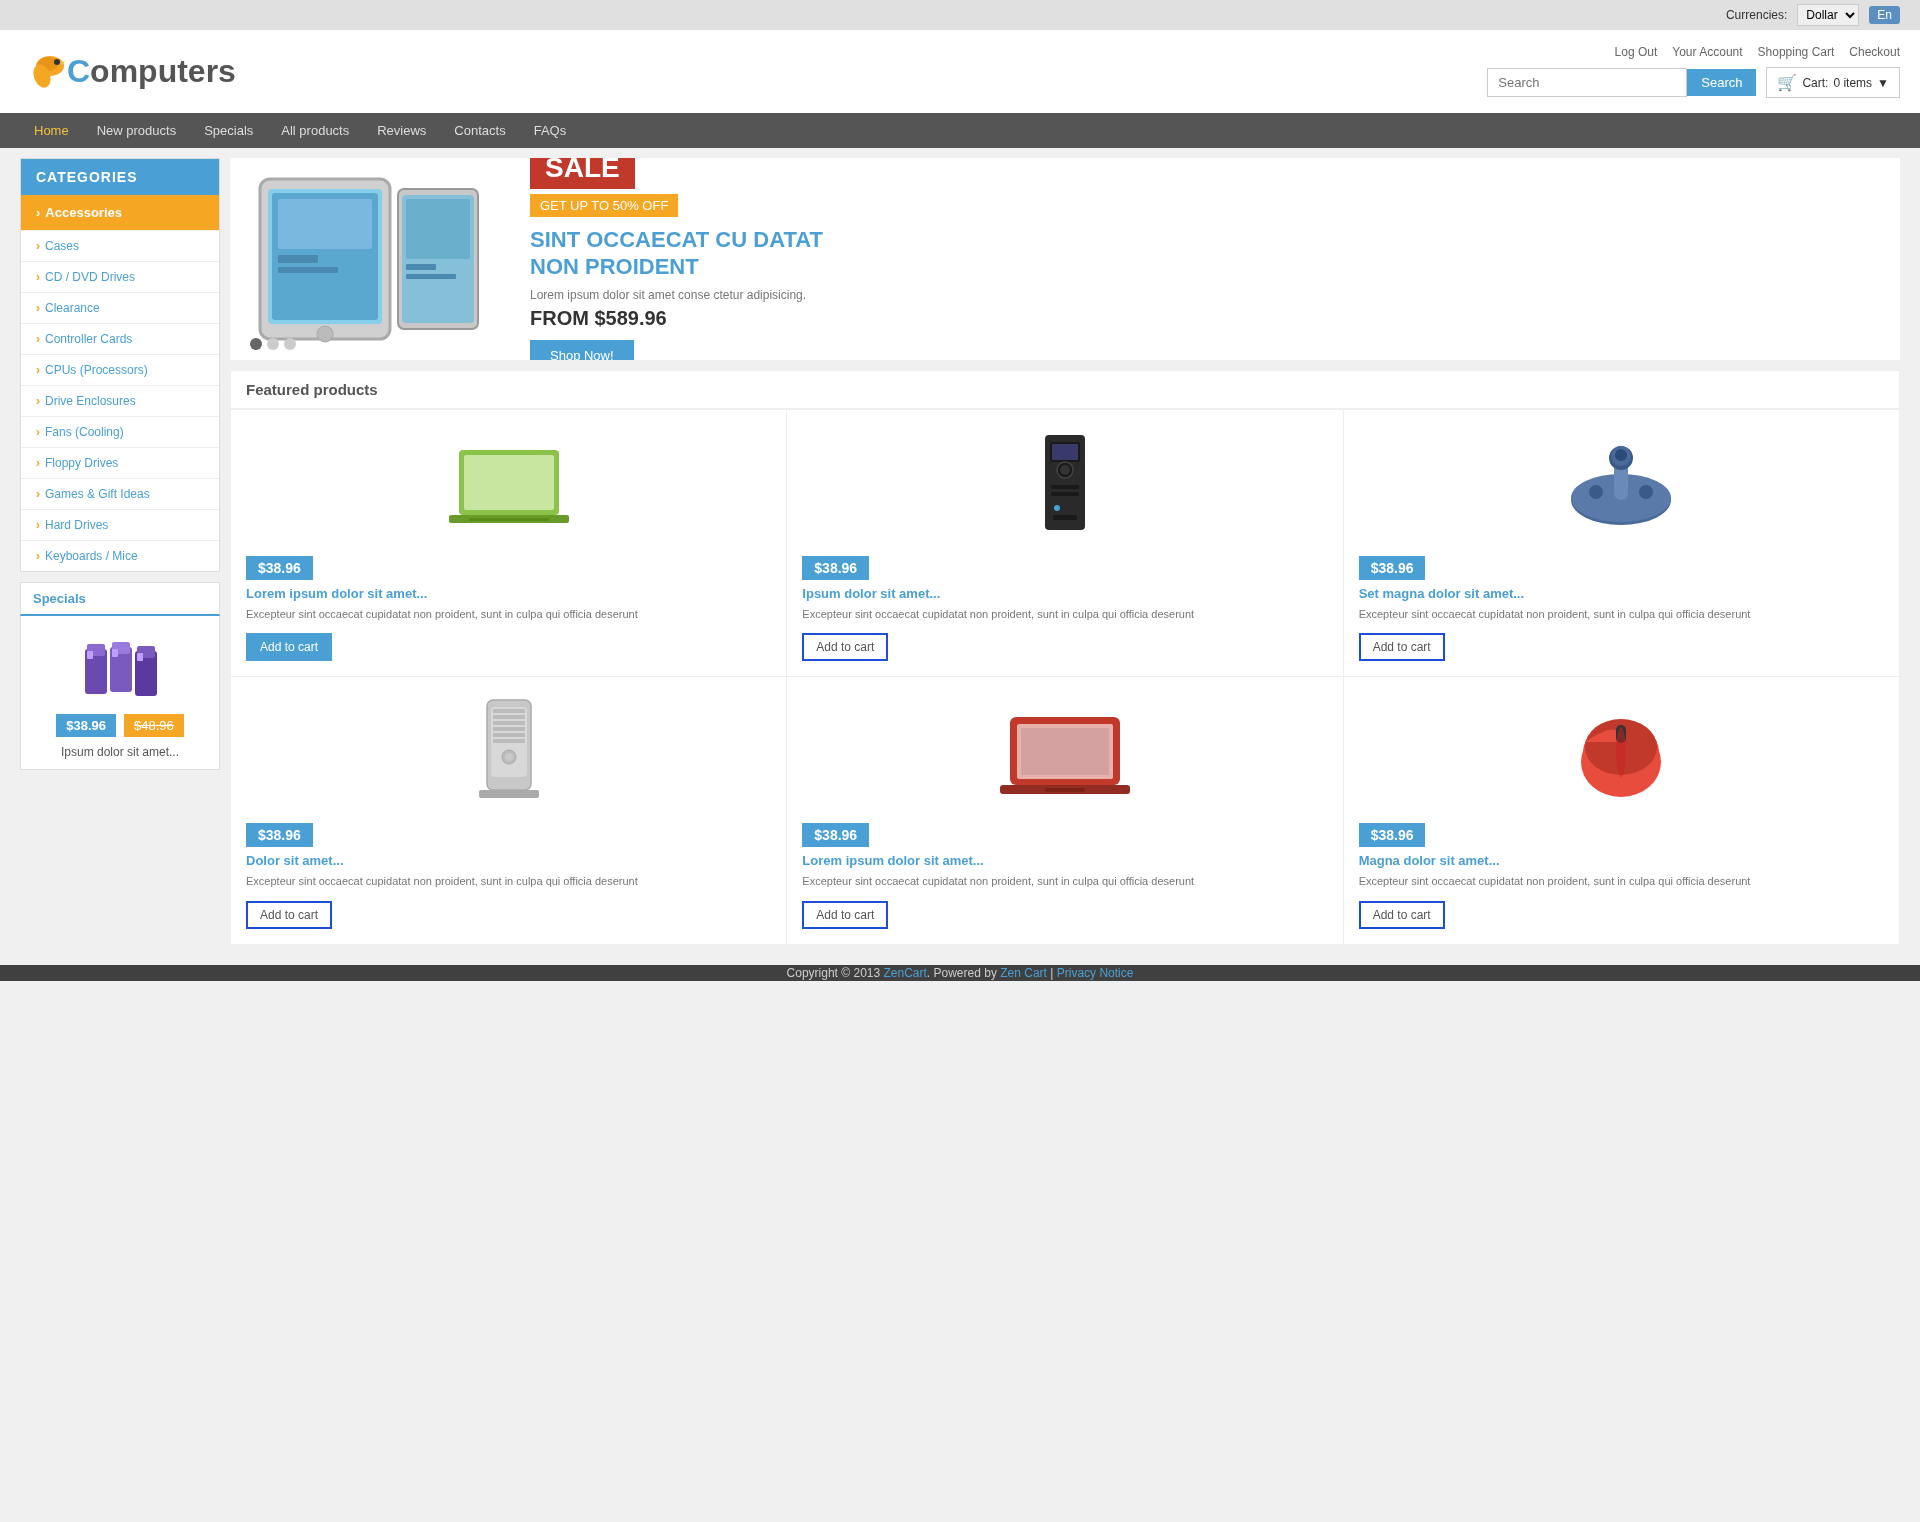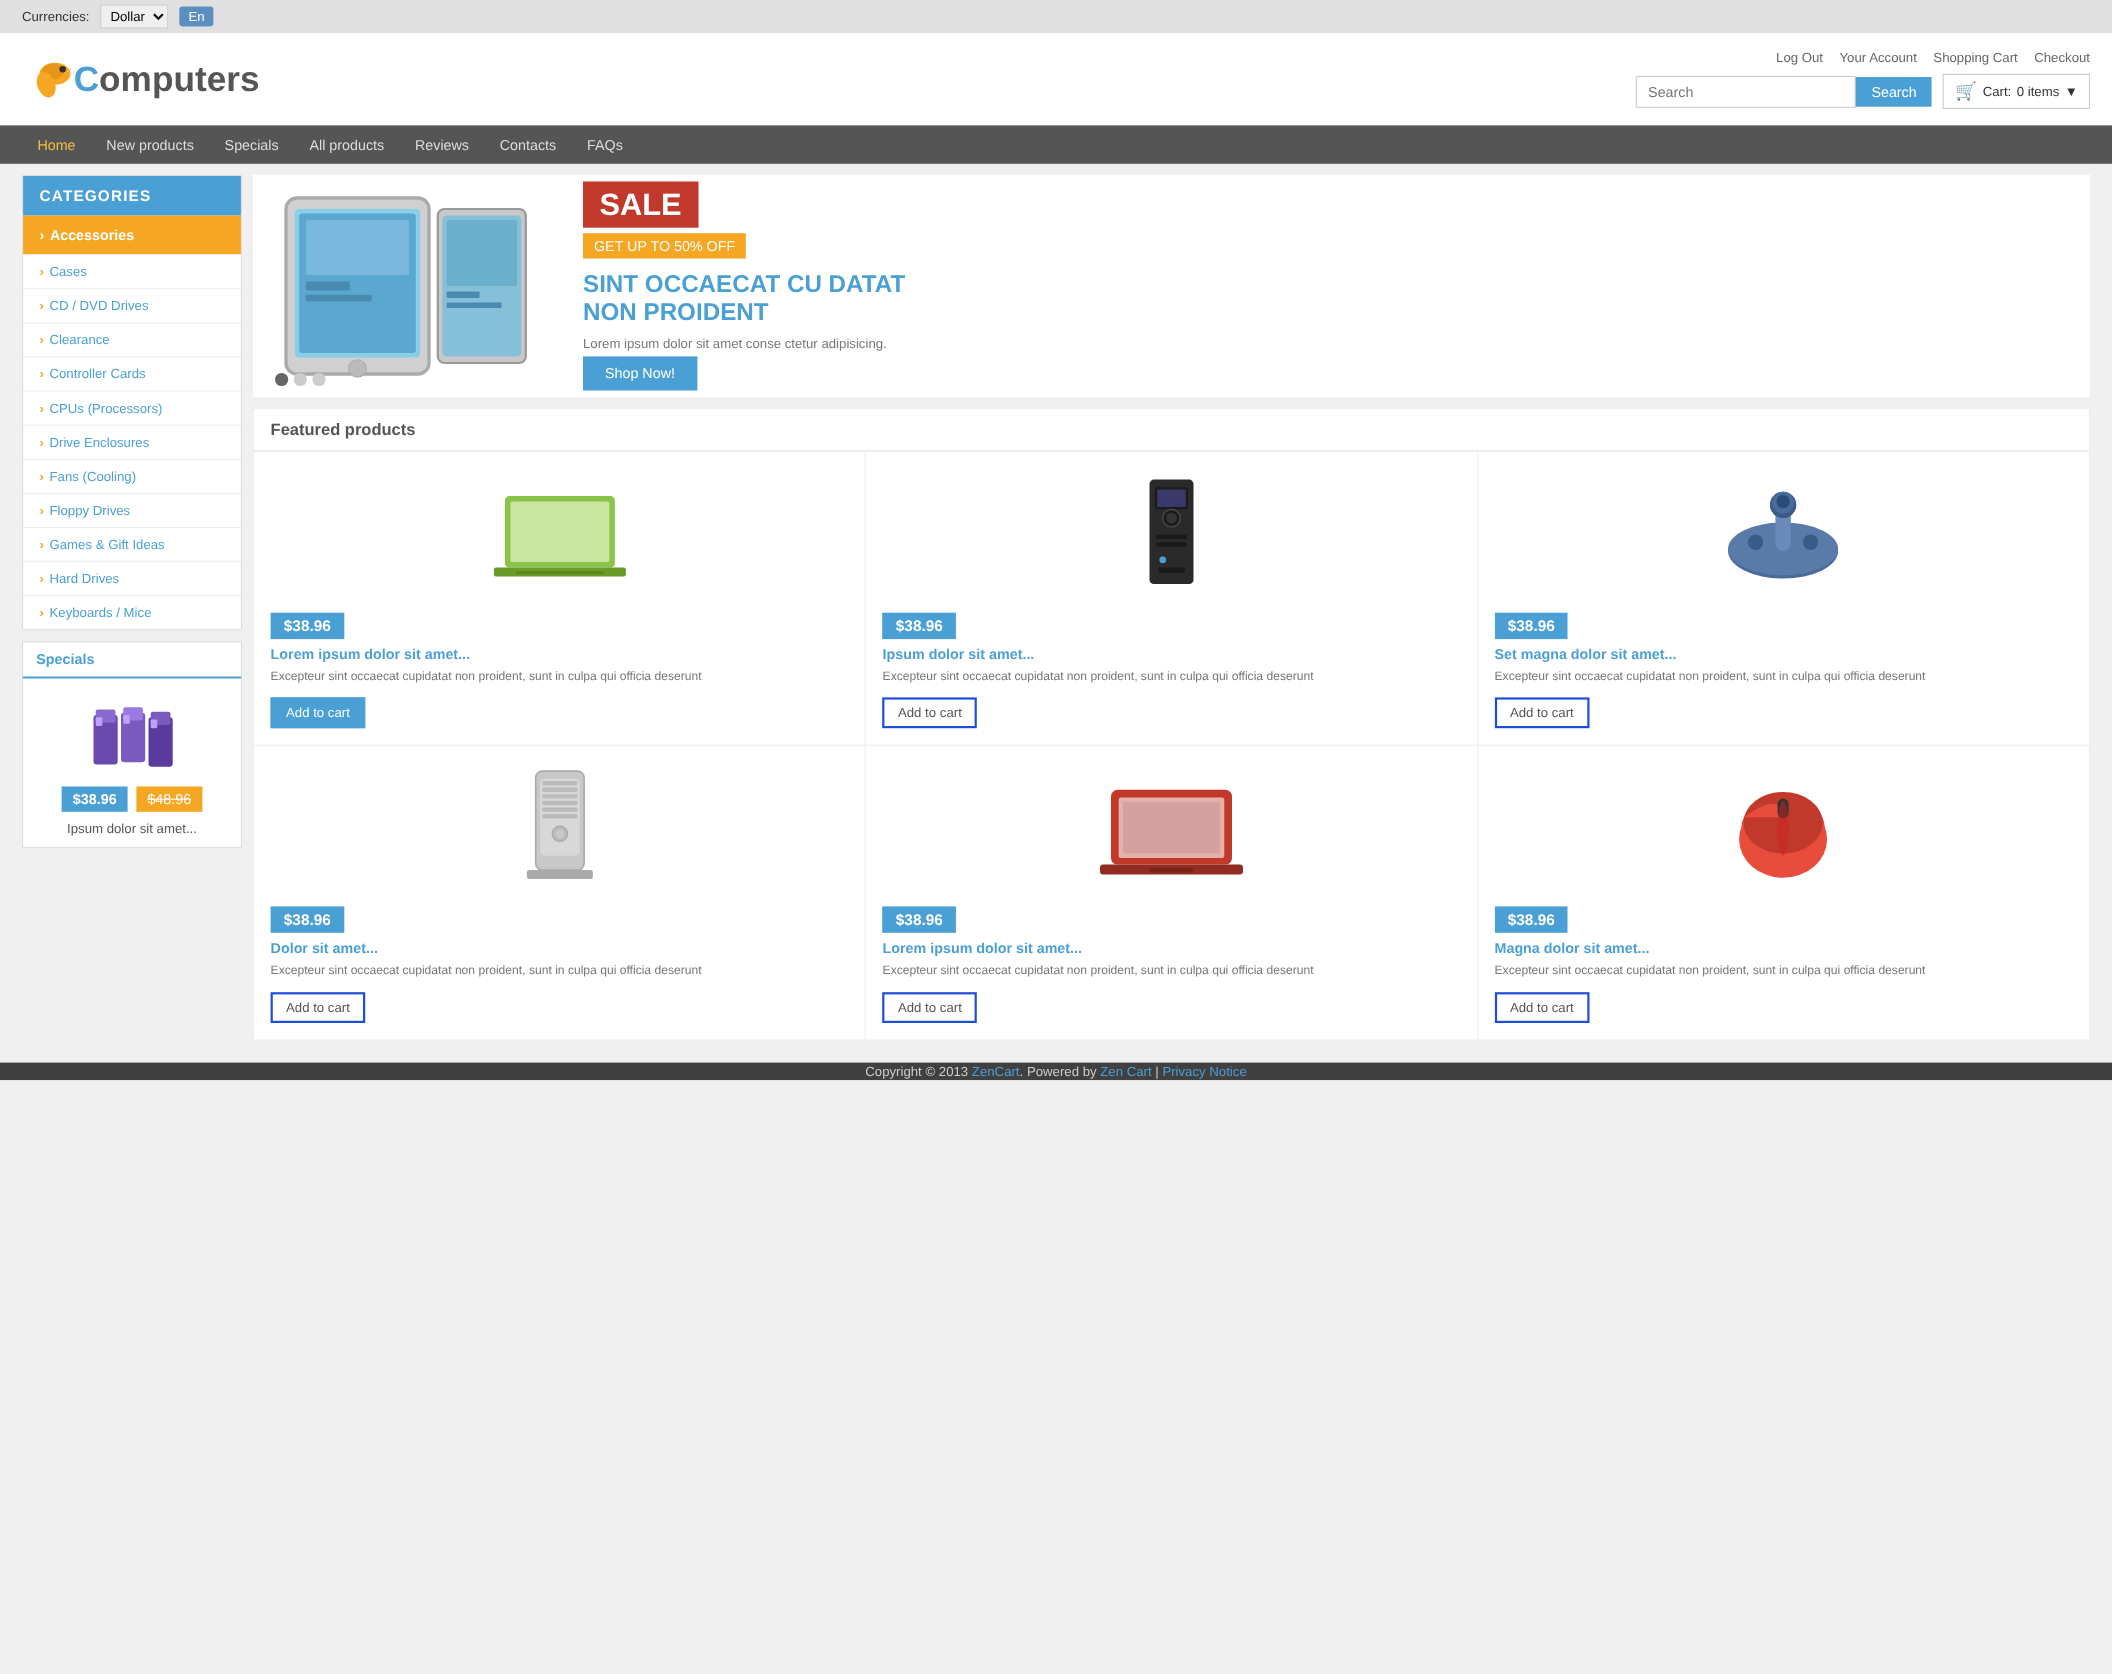--- a/index.html
+++ b/index.html
@@ -1,19 +1,19 @@
 <!DOCTYPE html>
 <html><head>
   <meta charset="utf-8">
   <style>
     * { margin: 0; padding: 0; box-sizing: border-box; }
     body { font-family: Arial, sans-serif; font-size: 13px; background: #f0f0f0; color: #333; }
 
     
-    .top-bar { background: #e0e0e0; padding: 4px 20px; display: flex; justify-content: flex-start; align-items: center; gap: 10px; font-size: 12px; }
+    .top-bar { background: #e0e0e0; padding: 4px 20px; display: flex; justify-content: flex-end; align-items: center; gap: 10px; font-size: 12px; }
     .top-bar select { font-size: 12px; border: 1px solid #ccc; padding: 2px 4px; }
     .lang-btn { background: #5a8fc0; color: white; padding: 2px 8px; border-radius: 3px; font-size: 12px; cursor: pointer; }
 
     
     .header { background: white; padding: 15px 20px; display: flex; align-items: center; justify-content: space-between; }
     .logo { display: flex; align-items: center; }
     .logo-bird { width: 45px; height: 35px; margin-right: 2px; }
     .header-right { display: flex; flex-direction: column; align-items: flex-end; gap: 8px; }
     .header-links { display: flex; gap: 15px; font-size: 12px; }
     .header-links a { color: #666; text-decoration: none; }
@@ -215,20 +215,21 @@
           <span class="banner-sale-badge">SALE</span>
         </div>
         <div>
           <span class="banner-getup">GET UP TO 50% OFF</span>
         </div>
         <div class="banner-title">
           <span>SINT OCCAECAT CU DATAT</span><br>
           <span>NON PROIDENT</span>
         </div>
         <div class="banner-desc">Lorem ipsum dolor sit amet conse ctetur adipisicing.</div>
+        <div class="banner-price">FROM $589.96</div>
         <button class="banner-shop-btn">Shop Now!</button>
       </div>
       <div class="banner-dots">
         <div class="dot active"></div>
         <div class="dot"></div>
         <div class="dot"></div>
       </div>
     </div>
 
     <div>

